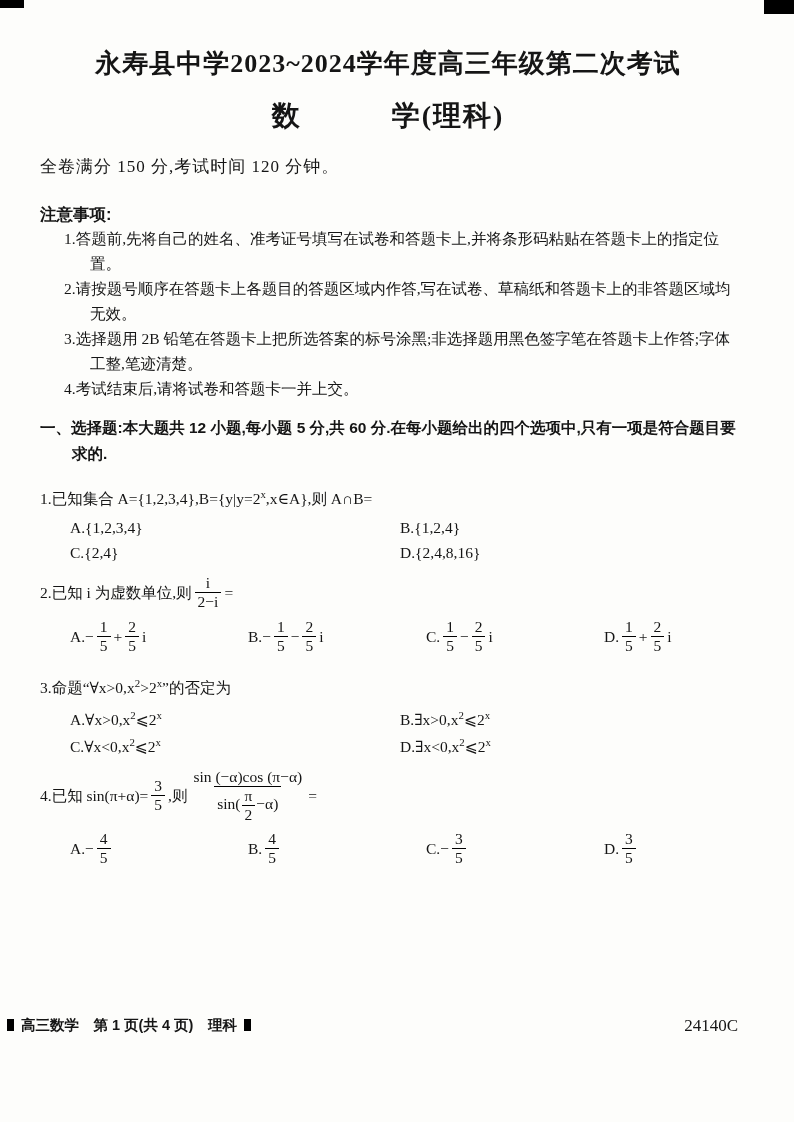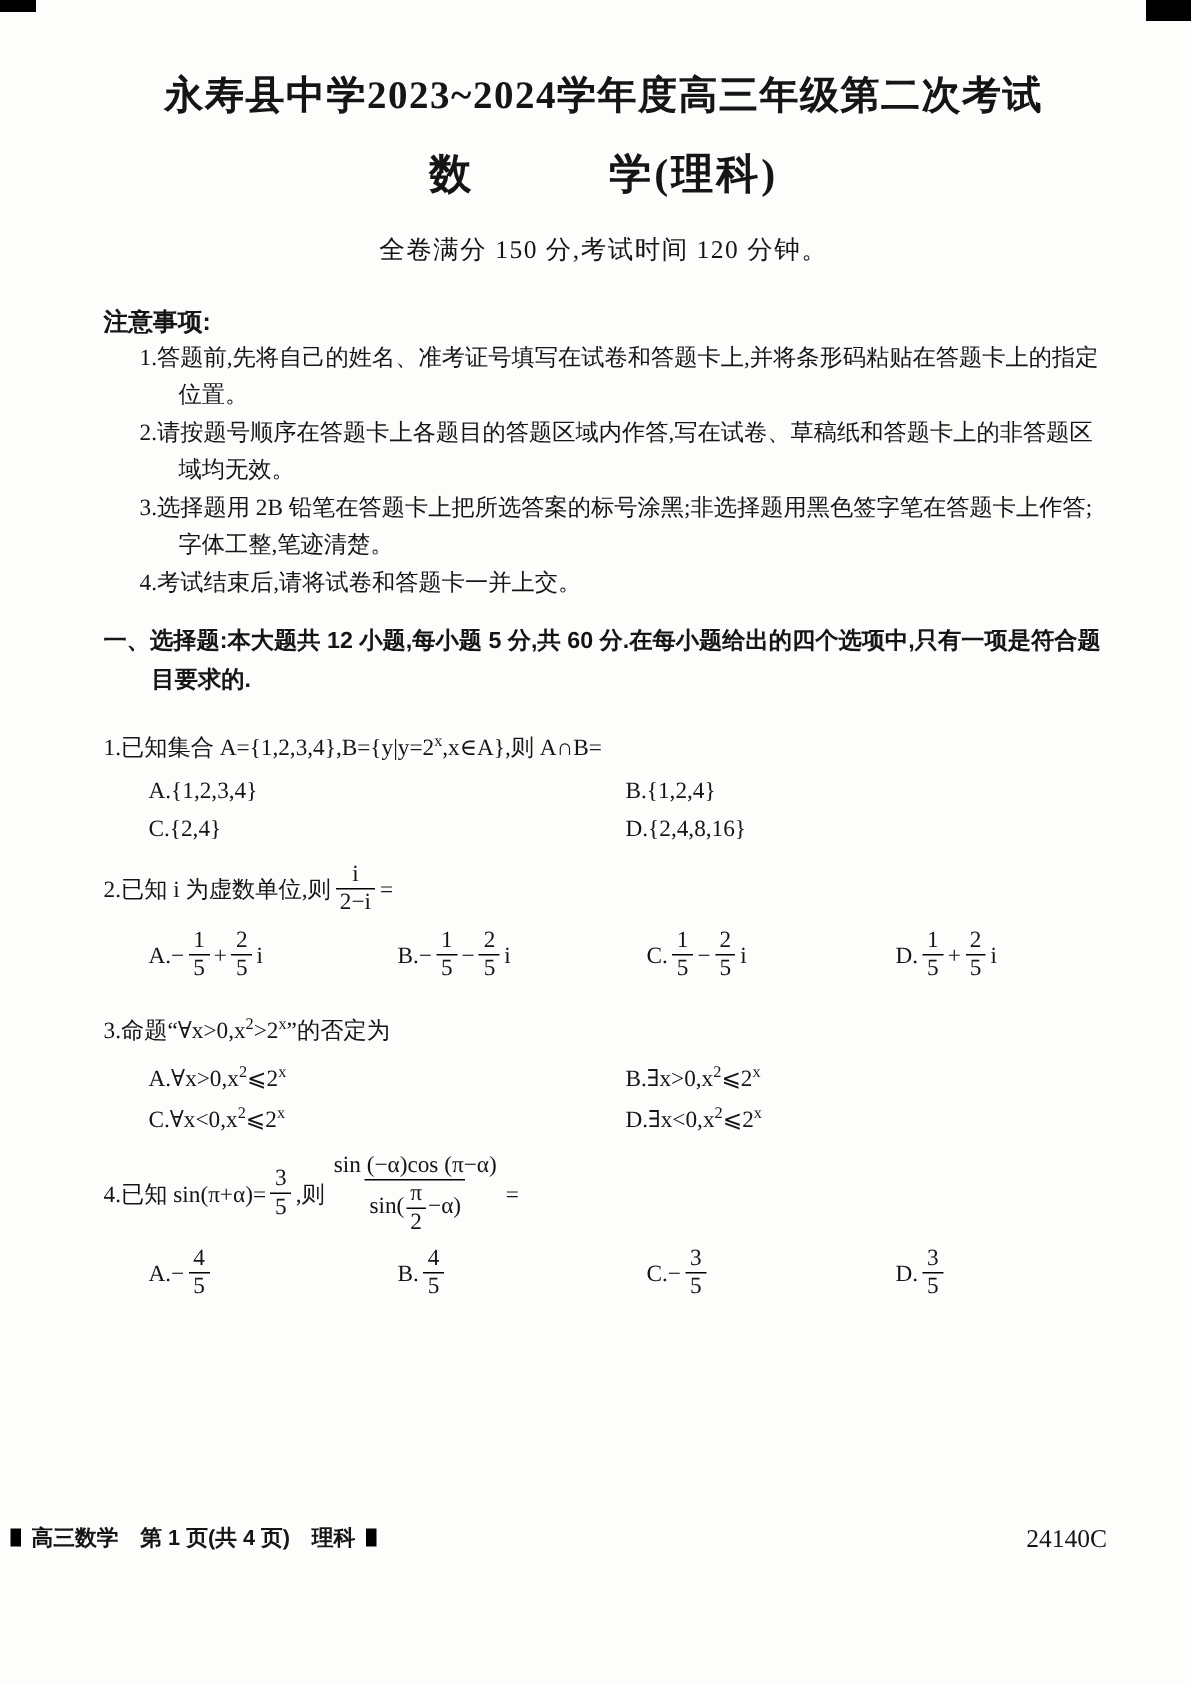--- a/index.html
+++ b/index.html
@@ -7,53 +7,53 @@
   body {
     width: 794px; height: 1122px;
     background: #fdfdfb; color: #151515;
     font-family: "Liberation Serif", "DejaVu Serif", serif;
     position: relative; overflow: hidden;
   }
   .artifact { position: absolute; background: #000; }
   .artifact.tl { top: 0; left: 0; width: 24px; height: 8px; }
   .artifact.tr { top: 0; right: 0; width: 30px; height: 14px; }
 
-  .sheet { padding: 46px 58px 0 69px; }
+  .sheet { padding: 46px 58px 0 40px; }
 
   .title {
     text-align: center; font-size: 26px; font-weight: bold;
     letter-spacing: 1px; white-space: pre;
   }
   .subject {
     text-align: center; font-size: 28px; font-weight: bold;
     margin-top: 16px; white-space: pre; letter-spacing: 2px;
   }
   .scoreline {
-    text-align: center; font-size: 17px; margin-top: 20px; letter-spacing: 1px;
+    font-size: 17px; margin-top: 20px; letter-spacing: 1px;
   }
 
   .notice { margin-top: 26px; }
   .notice-heading {
     font-weight: bold; font-size: 16.5px;
     font-family: "Liberation Sans", "DejaVu Sans", sans-serif;
   }
   .notice-item {
     font-size: 15.5px; line-height: 25px;
     padding-left: 50px; text-indent: -26px;
   }
 
   .section-heading {
     margin-top: 14px; font-weight: bold; font-size: 15.5px; line-height: 26px;
     font-family: "Liberation Sans", "DejaVu Sans", sans-serif;
     padding-left: 32px; text-indent: -32px;
   }
 
   .question { margin-top: 14px; font-size: 15.5px; }
   .stem { line-height: 27px; }
-  .options { display: flex; align-items: center; padding-left: 30px; margin-top: 7px; }
+  .options { display: flex; align-items: center; padding-left: 30px; margin-top: 7px; gap: 12px; }
   .options + .options { margin-top: 7px; }
   .cols-2 > .opt { width: 318px; }
   .cols-4 > .opt { width: 166px; }
   .opt:last-child { width: auto; }
 
   sup, sub { font-size: 70%; }
   .frac {
     display: inline-flex; flex-direction: column; align-items: center;
     vertical-align: middle; margin: 0 3px; line-height: 1.15;
     position: relative; top: -2px; text-indent: 0;

